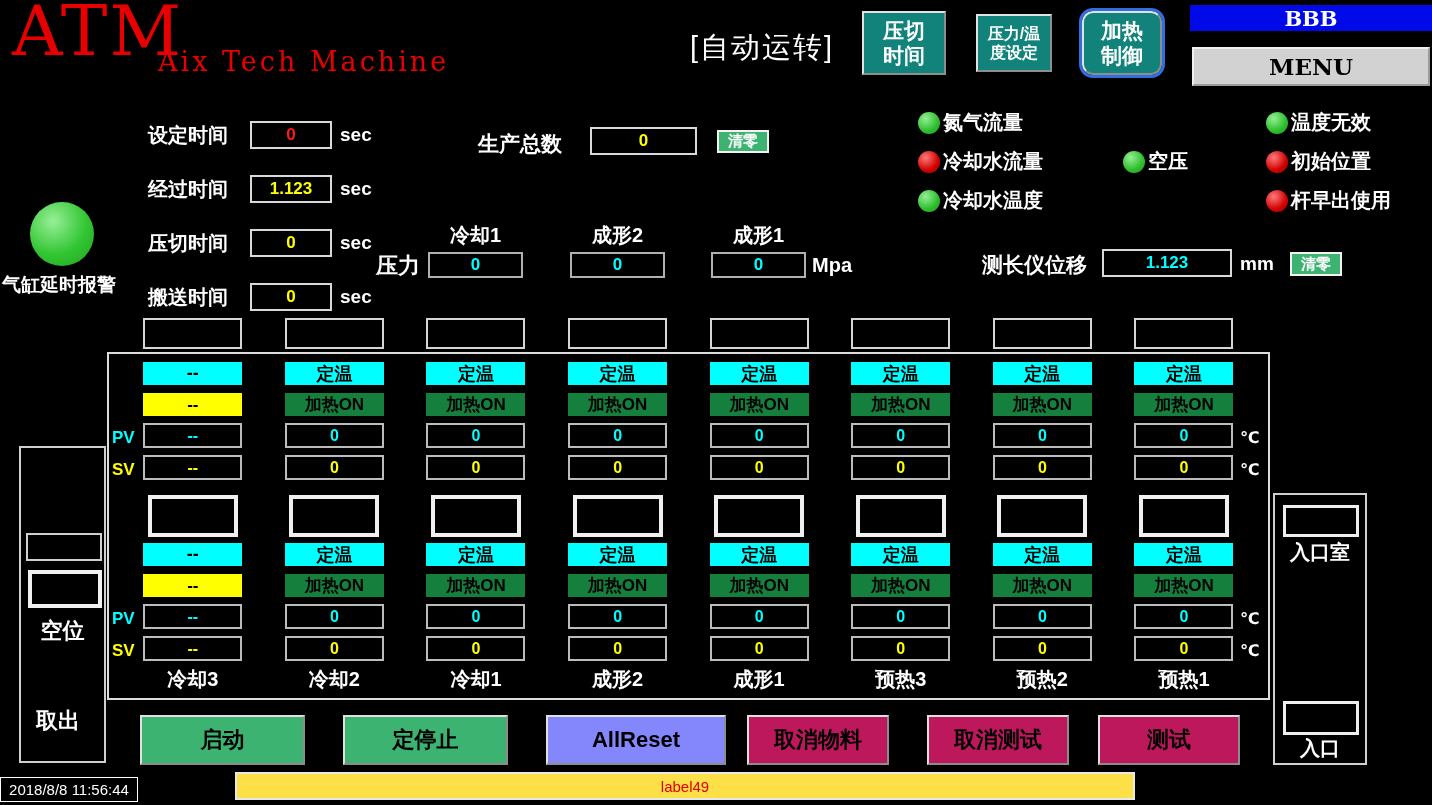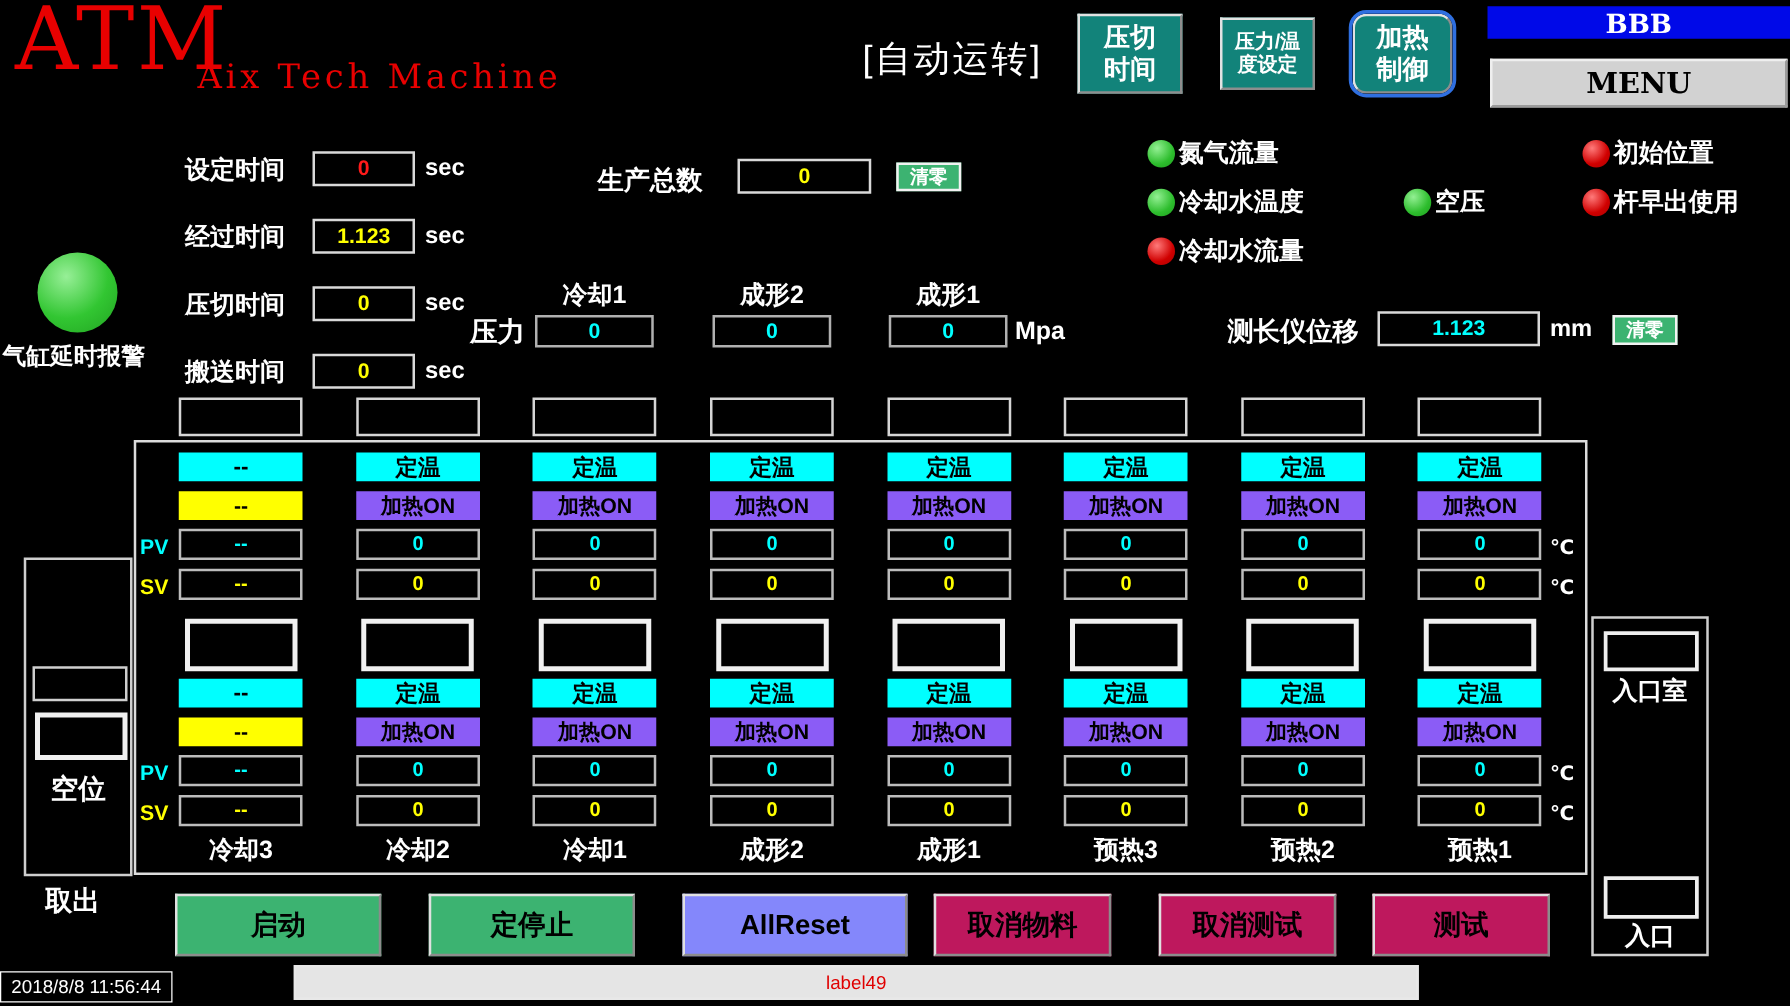--- a/index.html
+++ b/index.html
@@ -79,53 +79,53 @@
                border:2px solid #dcdcdc;box-sizing:border-box;}
   .col-grid{position:absolute;left:122px;display:grid;grid-template-columns:repeat(8,141.6px);justify-items:center;}
   #top-row{top:318px;}
   .empty-box{width:95px;height:27px;background:#000;border:2px solid #d5d5d5;box-sizing:content-box;}
   #grid-group-0{top:362px;} #grid-group-1{top:543px;}
   .grid-cell{display:flex;flex-direction:column;align-items:center;}
   .mode-box{width:99px;height:23px;background:#00ffff;color:#000;font-weight:bold;font-size:18px;
             display:flex;align-items:center;justify-content:center;}
   .heater-box{width:99px;height:23px;margin-top:8px;color:#000;font-weight:bold;font-size:17px;
             display:flex;align-items:center;justify-content:center;}
-  .heater-on{background:#8b5cf6;} .heater-off{background:#ffff00;}
+  .heater-on{background:#15803d;} .heater-off{background:#ffff00;}
   .pv-box,.sv-box{width:99px;height:25px;margin-top:7px;background:#000;border:2px solid #bcbcbc;
             display:flex;align-items:center;justify-content:center;font-size:16px;font-weight:bold;box-sizing:border-box;}
   .pv-box{color:#00ffff;} .sv-box{color:#ffff00;}
   #mid-row{top:495px;}
   .mid-box{width:82px;height:34px;background:#000;border:4px solid #f0f0f0;box-sizing:content-box;}
   #footer-labels{top:666px;}
   .col-label{font-size:20px;font-weight:bold;}
   .side-lab{position:absolute;left:112px;font-size:17px;font-weight:bold;}
   .side-pv{color:#00ffff;} .side-sv{color:#ffff00;}
   .unit-c{position:absolute;left:1240px;font-size:16px;font-weight:bold;color:#fff;}
 
   
-  #left-panel{position:absolute;left:19px;top:446px;width:87px;height:255px;border:2px solid #cfcfcf;box-sizing:border-box;}
+  #left-panel{position:absolute;left:19px;top:446px;width:87px;height:317px;border:2px solid #cfcfcf;box-sizing:border-box;}
   #lp-box1{position:absolute;left:5px;top:85px;width:72px;height:24px;border:2px solid #cfcfcf;background:#000;}
   #lp-box2{position:absolute;left:7px;top:122px;width:66px;height:30px;border:4px solid #f0f0f0;background:#000;}
   #lp-label{position:absolute;left:0;top:168px;width:100%;text-align:center;font-size:22px;font-weight:bold;}
   #takeout-label{position:absolute;left:36px;top:706px;font-size:22px;font-weight:bold;}
 
   #right-panel{position:absolute;left:1273px;top:493px;width:94px;height:272px;border:2px solid #cfcfcf;box-sizing:border-box;}
   #rp-box1{position:absolute;left:8px;top:10px;width:70px;height:26px;border:3px solid #eee;background:#000;}
   #rp-label1{position:absolute;left:0;top:44px;width:100%;text-align:center;font-size:20px;font-weight:bold;}
   #rp-box2{position:absolute;left:8px;top:206px;width:70px;height:28px;border:3px solid #eee;background:#000;}
   #rp-label2{position:absolute;left:0;top:240px;width:100%;text-align:center;font-size:20px;font-weight:bold;}
 
   
   #footer-buttons{position:absolute;left:0;top:0;}
   .f-btn{position:absolute;top:715px;height:50px;border:2px outset #e0e0e0;color:#000;
          display:flex;align-items:center;justify-content:center;font-size:22px;font-weight:bold;
          cursor:pointer;font-family:"Liberation Sans","DejaVu Sans",sans-serif;box-sizing:border-box;}
   .btn-green{background:#3cb371;} .btn-purple{background:#8487fb;} .btn-gray{background:#be185d;}
   #status-box{position:absolute;left:235px;top:772px;width:900px;height:28px;border:2px solid #e8e8e8;
-         background:#e5e5e5;display:flex;align-items:center;justify-content:center;box-sizing:border-box;}
+         background:#fde047;display:flex;align-items:center;justify-content:center;box-sizing:border-box;}
   #status-text{color:#e00000;font-size:15px;}
   #timestamp{position:absolute;left:0;top:777px;width:138px;height:25px;border:1px solid #fff;background:#000;
          display:flex;align-items:center;justify-content:center;font-size:15px;box-sizing:border-box;}
 </style>
 </head>
 <body>
 
 <div id="stage">
 
   <div id="logo">ATM</div>
@@ -217,35 +217,39 @@
   </div>
   <div id="len-unit">mm</div>
   <button id="len-clear" class="clear-btn">清零</button>
 
   <div id="ind-left" class="ind-col">
       <div class="ind-item">
         <span class="lamp green"></span>
         <span class="ind-label">氮气流量</span>
       </div>
       <div class="ind-item">
+        <span class="lamp red"></span>
+        <span class="ind-label">冷却水流量</span>
+      </div>
+      <div class="ind-item">
         <span class="lamp green"></span>
         <span class="ind-label">冷却水温度</span>
       </div>
-      <div class="ind-item">
-        <span class="lamp red"></span>
-        <span class="ind-label">冷却水流量</span>
-      </div>
     </div>
   <div id="ind-middle" class="ind-col">
       <div class="ind-item">
         <span class="lamp green"></span>
         <span class="ind-label">空压</span>
       </div>
     </div>
   <div id="ind-right" class="ind-col">
+      <div class="ind-item">
+        <span class="lamp green"></span>
+        <span class="ind-label">温度无效</span>
+      </div>
       <div class="ind-item">
         <span class="lamp red"></span>
         <span class="ind-label">初始位置</span>
       </div>
       <div class="ind-item">
         <span class="lamp red"></span>
         <span class="ind-label">杆早出使用</span>
       </div>
     </div>
 

